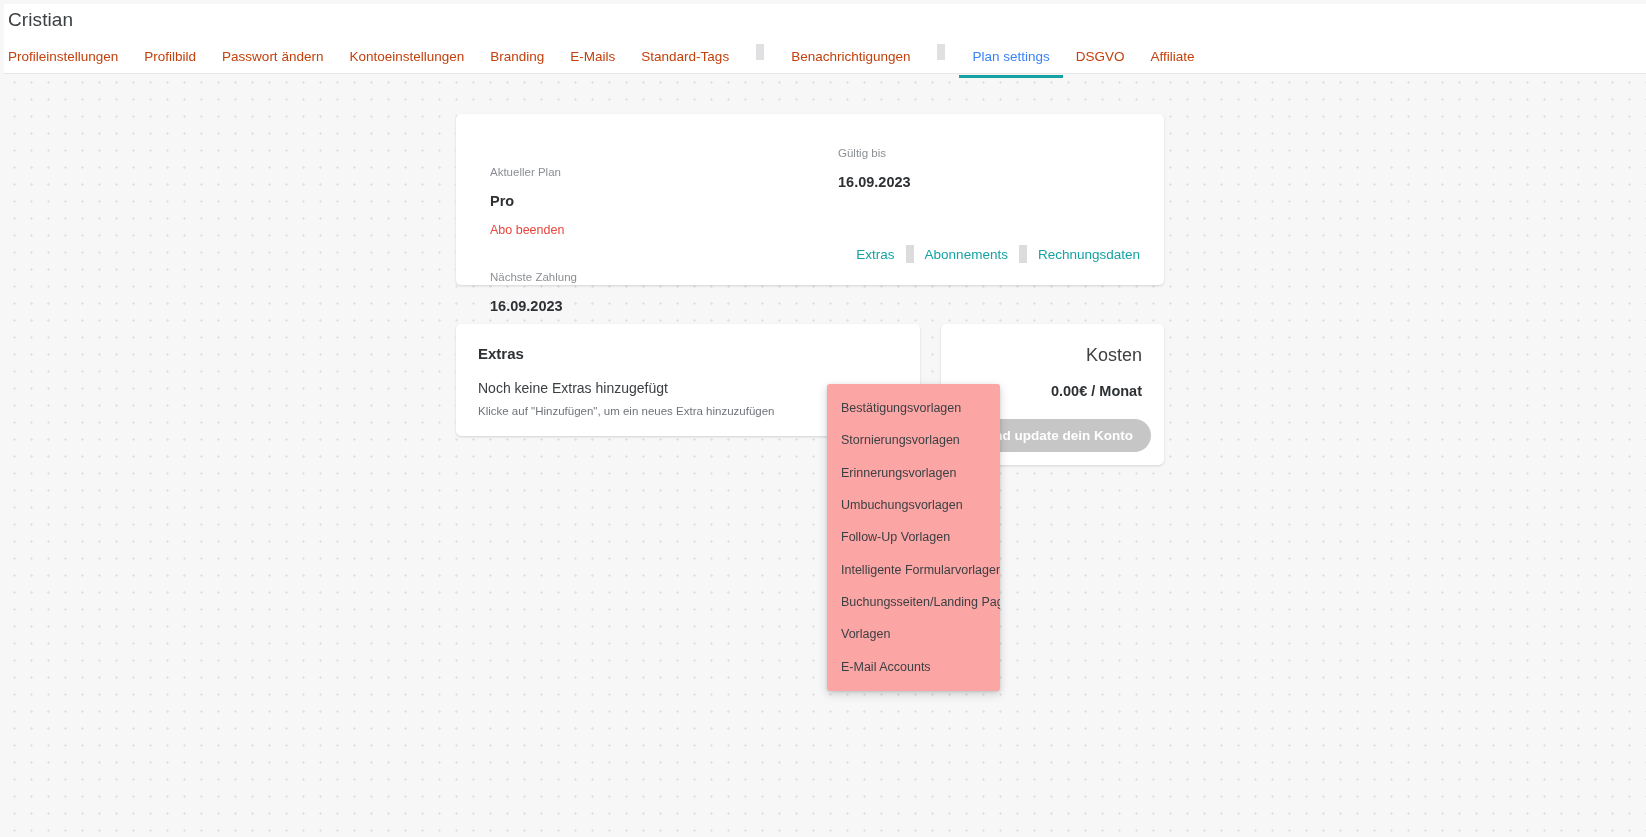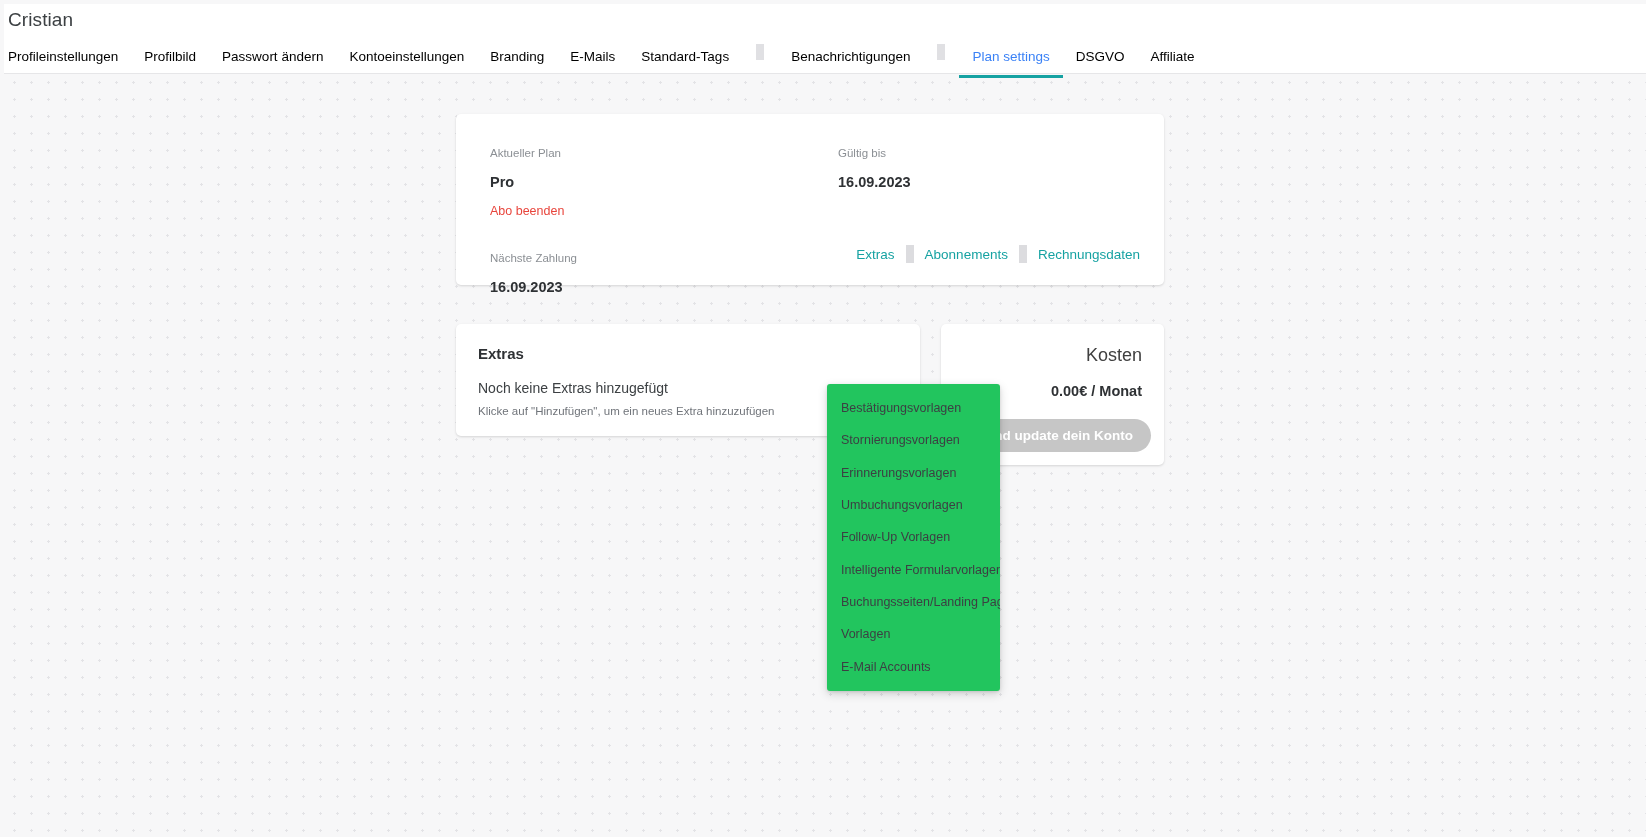--- a/index.html
+++ b/index.html
@@ -48,21 +48,21 @@
     align-items: stretch;
     height: 40px;
   }
 
   .tab {
     display: flex;
     align-items: center;
     padding: 0 13px;
     height: 40px;
     font-size: 13.5px;
-    color: #000000;
+    color: #c2410c;
     cursor: pointer;
     white-space: nowrap;
     border-bottom: 3px solid transparent;
     background: transparent;
     font-family: inherit;
   }
 
   .tab:first-child { padding-left: 0; }
 
   .tab.active {
@@ -94,21 +94,21 @@
   }
 
   .plan-grid {
     position: absolute;
     left: 18px;
     top: 13px;
     width: 100%;
     display: flex;
   }
 
-  .plan-col-left { width: 348px; }
+  .plan-col-left { width: 348px; margin-top: 19px; }
   .plan-col-right { width: 300px; }
 
   .field-label {
     font-size: 11.5px;
     color: #8b8f94;
     line-height: 20px;
   }
 
   .field-value {
     font-size: 14.5px;
@@ -229,21 +229,21 @@
     display: flex;
     align-items: center;
   }
 
   
   #extras-dropdown {
     position: absolute;
     left: 823px;
     top: 380px;
     width: 173px;
-    background: #22c55e;
+    background: #fca5a5;
     border-radius: 3px;
     box-shadow: 0 3px 10px rgba(0,0,0,0.17), 0 1px 3px rgba(0,0,0,0.10);
     padding: 8px 0;
     z-index: 50;
   }
 
   .menu-item {
     height: 32.3px;
     display: flex;
     align-items: center;

